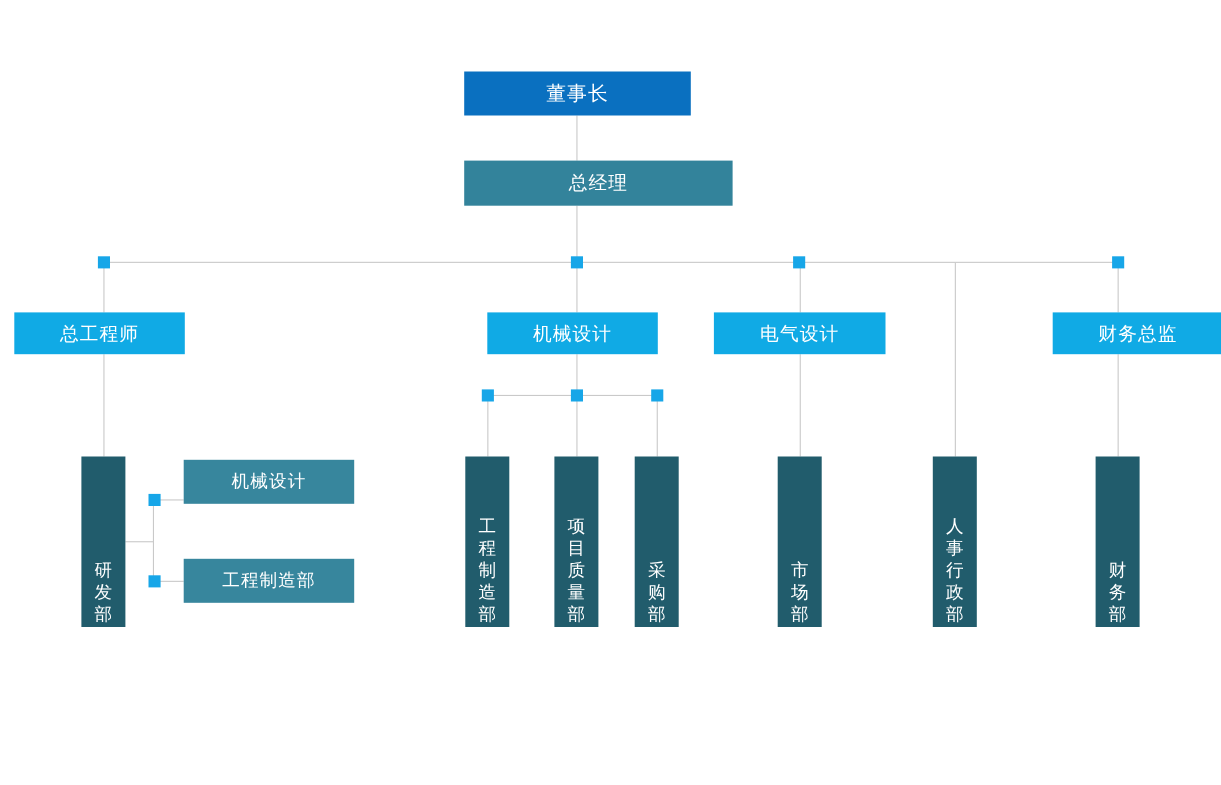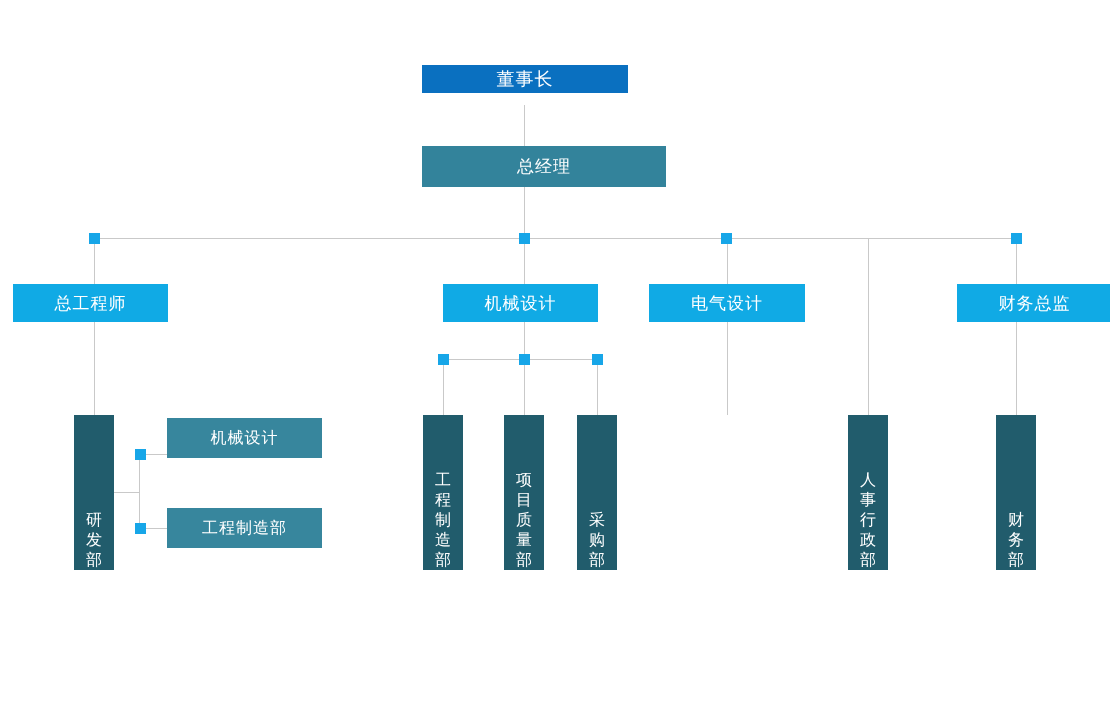--- a/index.html
+++ b/index.html
@@ -73,21 +73,21 @@
   <div class="handle" style="left:89px;  top:233px;"></div>
   <div class="handle" style="left:519px; top:233px;"></div>
   <div class="handle" style="left:721px; top:233px;"></div>
   <div class="handle" style="left:1011px;top:233px;"></div>
   <div class="handle" style="left:438px; top:354px;"></div>
   <div class="handle" style="left:519px; top:354px;"></div>
   <div class="handle" style="left:592px; top:354px;"></div>
   <div class="handle" style="left:135px; top:449px;"></div>
   <div class="handle" style="left:135px; top:523px;"></div>
 
-  <div class="box lv1" style="left:422px; top:65px; width:206px; height:28px;">
+  <div class="box lv1" style="left:422px; top:65px; width:206px; height:40px;">
     <span class="lbl">董事长</span>
   </div>
   <div class="box lv2" style="left:422px; top:146px; width:244px; height:41px;">
     <span class="lbl">总经理</span>
   </div>
 
   <div class="box lv3" style="left:13px; top:284px; width:155px; height:38px;">
     <span class="lbl">总工程师</span>
   </div>
   <div class="box lv3" style="left:443px; top:284px; width:155px; height:38px;">
@@ -112,20 +112,23 @@
   </div>
   <div class="vbox" style="left:423px;">
     <span class="vlbl">工程制造部</span>
   </div>
   <div class="vbox" style="left:504px;">
     <span class="vlbl">项目质量部</span>
   </div>
   <div class="vbox" style="left:577px;">
     <span class="vlbl">采购部</span>
   </div>
+  <div class="vbox" style="left:707px;">
+    <span class="vlbl">市场部</span>
+  </div>
   <div class="vbox" style="left:848px;">
     <span class="vlbl">人事行政部</span>
   </div>
   <div class="vbox" style="left:996px;">
     <span class="vlbl">财务部</span>
   </div>
 
 </div>
 
 </body></html>

